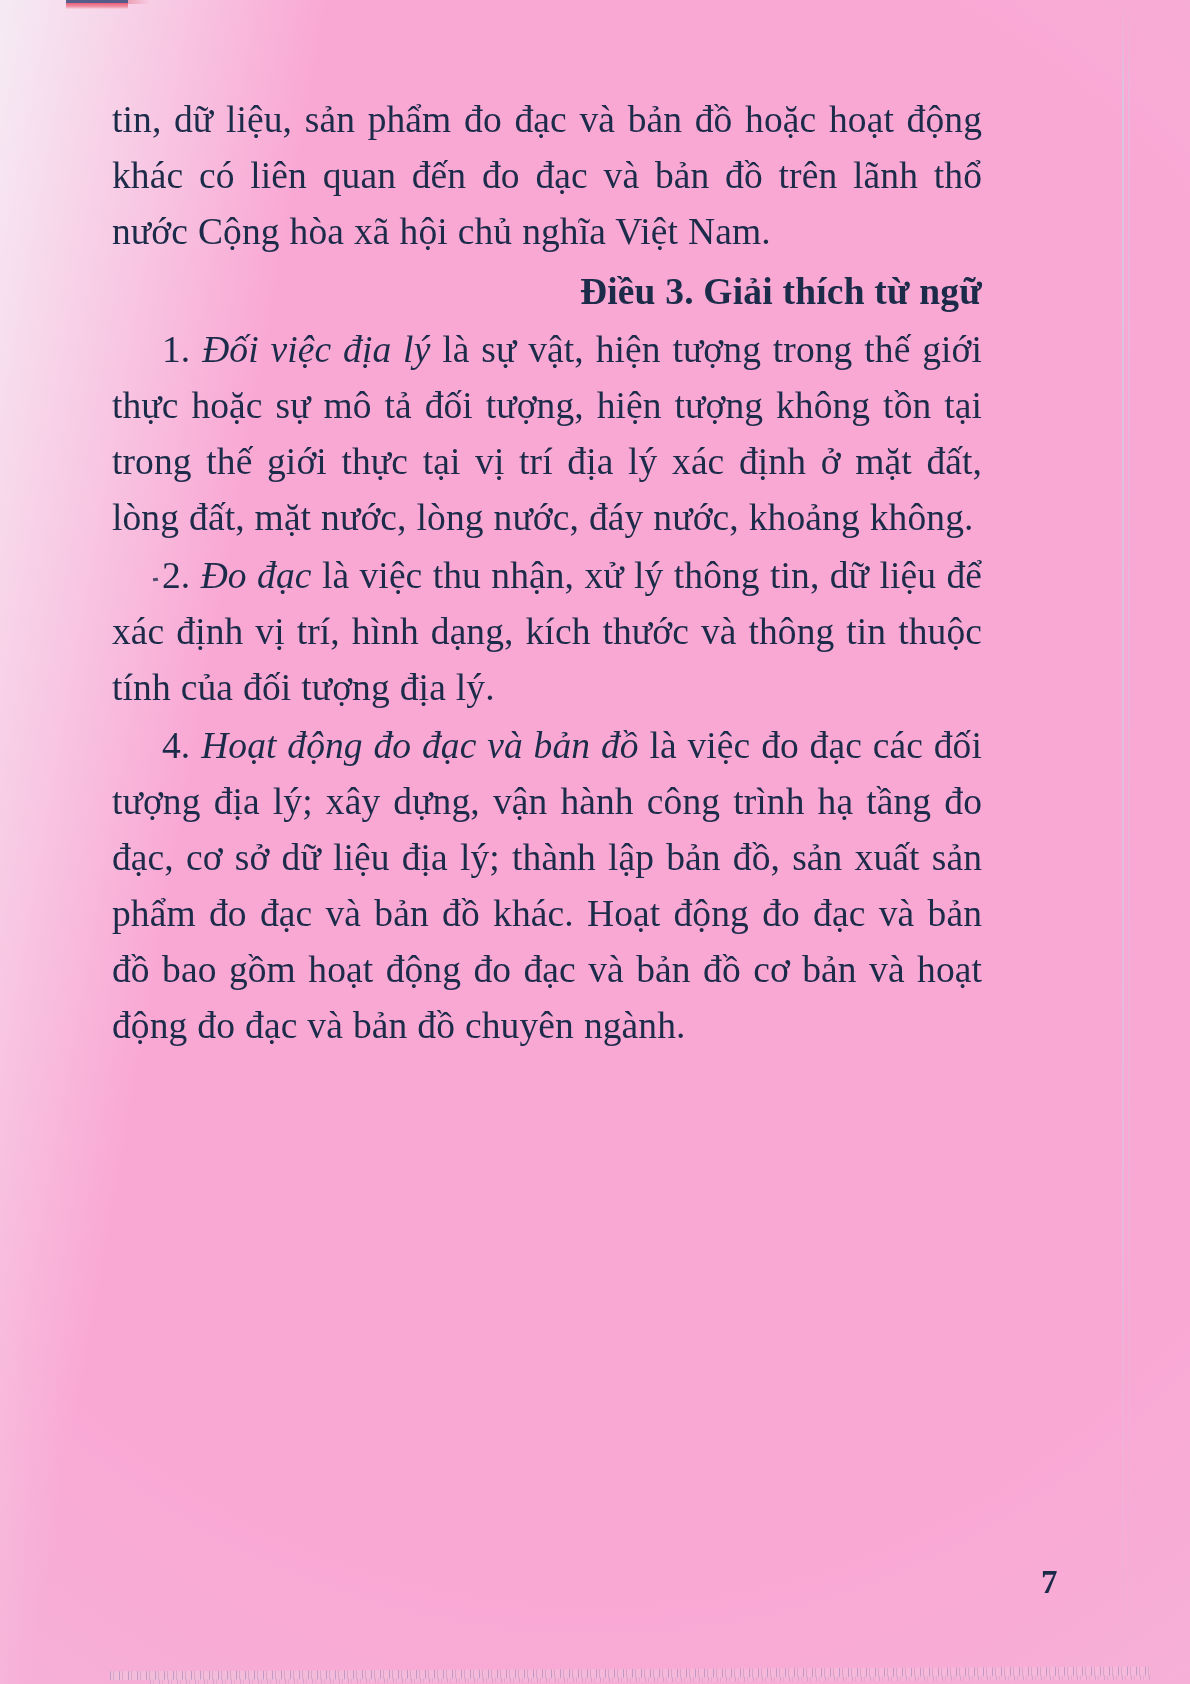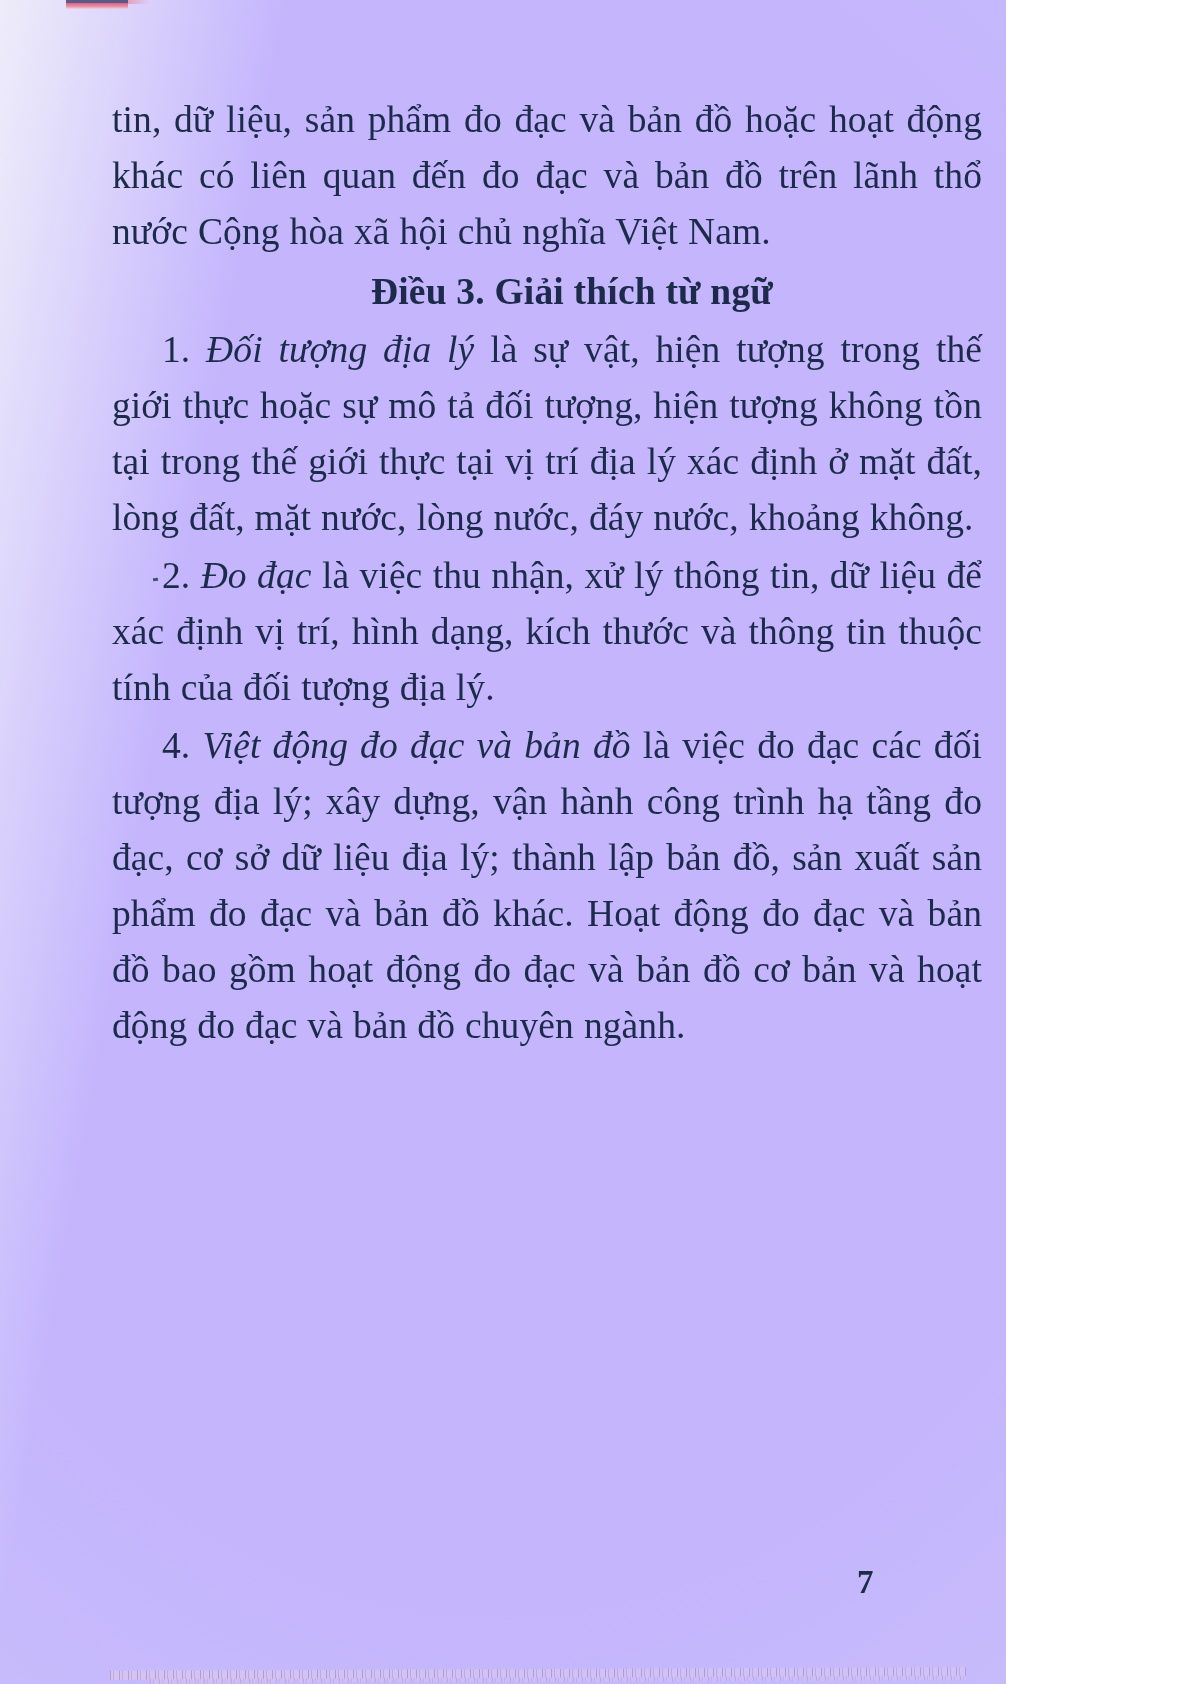--- a/index.html
+++ b/index.html
@@ -4,23 +4,23 @@
 <title>Scanned law page</title>
 <style>
   html, body {
     margin: 0;
     padding: 0;
     background: #ffffff;
   }
 
   .page {
     position: relative;
-    width: 1006px;
+    width: 1190px;
     height: 1684px;
-    background: #c4b5fd;
+    background: #f9a8d4;
     overflow: hidden;
     font-family: "Liberation Serif", "DejaVu Serif", serif;
     color: #1b2b49;
   }
 
   
   .paper-tint {
     position: absolute;
     inset: 0;
     background:
@@ -111,21 +111,21 @@
 
   .para.indent { text-indent: 50px; }
   .para.no-indent { text-indent: 0; }
 
   .heading {
     margin: 4px 0 2px 0;
     font-size: 37.5px;
     line-height: 56px;
     font-weight: bold;
     text-indent: 50px;
-    text-align: center;
+    text-align: right;
     letter-spacing: 0.2px;
   }
 
   .term {
     font-style: italic;
   }
 
   
   .num-artifact {
     position: relative;
@@ -163,34 +163,34 @@
 
   <div class="text-column">
 
     <p class="para no-indent">tin, dữ liệu, sản phẩm đo đạc và bản đồ hoặc hoạt động khác có liên quan đến đo đạc và bản đồ trên lãnh thổ nước Cộng hòa xã hội chủ nghĩa Việt Nam.</p>
 
     <p class="heading">Điều 3. Giải thích từ ngữ</p>
 
 
     <p class="para indent">
       <span>1.</span>
-       <span class="term">Đối tượng địa lý</span>
+       <span class="term">Đối việc địa lý</span>
        <span>là sự vật, hiện tượng trong thế giới thực hoặc sự mô tả đối tượng, hiện tượng không tồn tại trong thế giới thực tại vị trí địa lý xác định ở mặt đất, lòng đất, mặt nước, lòng nước, đáy nước, khoảng không.</span>
     </p>
 
     <p class="para indent">
       <span class="num-artifact">2.</span>
        <span class="term">Đo đạc</span>
        <span>là việc thu nhận, xử lý thông tin, dữ liệu để xác định vị trí, hình dạng, kích thước và thông tin thuộc tính của đối tượng địa lý.</span>
     </p>
 
 
     <p class="para indent">
       <span>4.</span>
-       <span class="term">Việt động đo đạc và bản đồ</span>
+       <span class="term">Hoạt động đo đạc và bản đồ</span>
        <span>là việc đo đạc các đối tượng địa lý; xây dựng, vận hành công trình hạ tầng đo đạc, cơ sở dữ liệu địa lý; thành lập bản đồ, sản xuất sản phẩm đo đạc và bản đồ khác. Hoạt động đo đạc và bản đồ bao gồm hoạt động đo đạc và bản đồ cơ bản và hoạt động đo đạc và bản đồ chuyên ngành.</span>
     </p>
 
 
   </div>
 
   <div class="page-number">7</div>
 
   <div class="scan-artifact-bottom"></div>
   <div class="scan-artifact-bottom two"></div>

